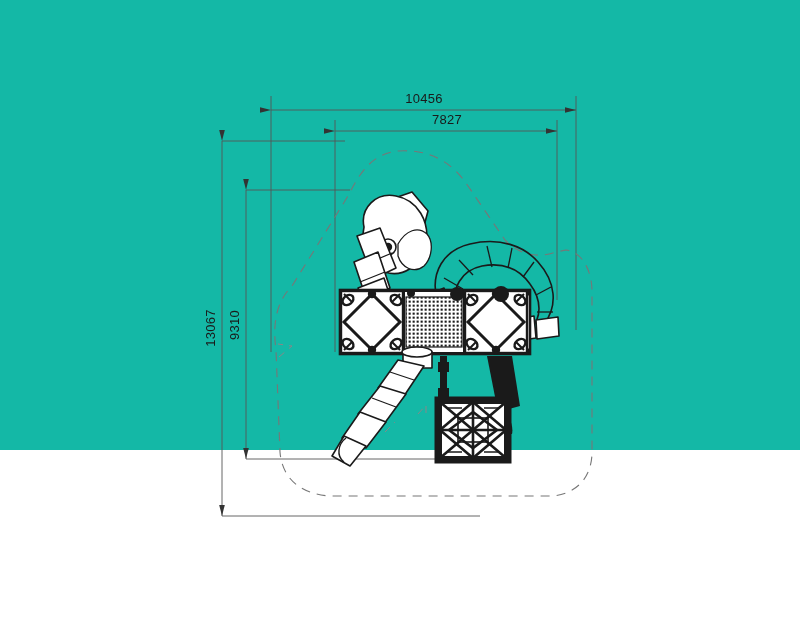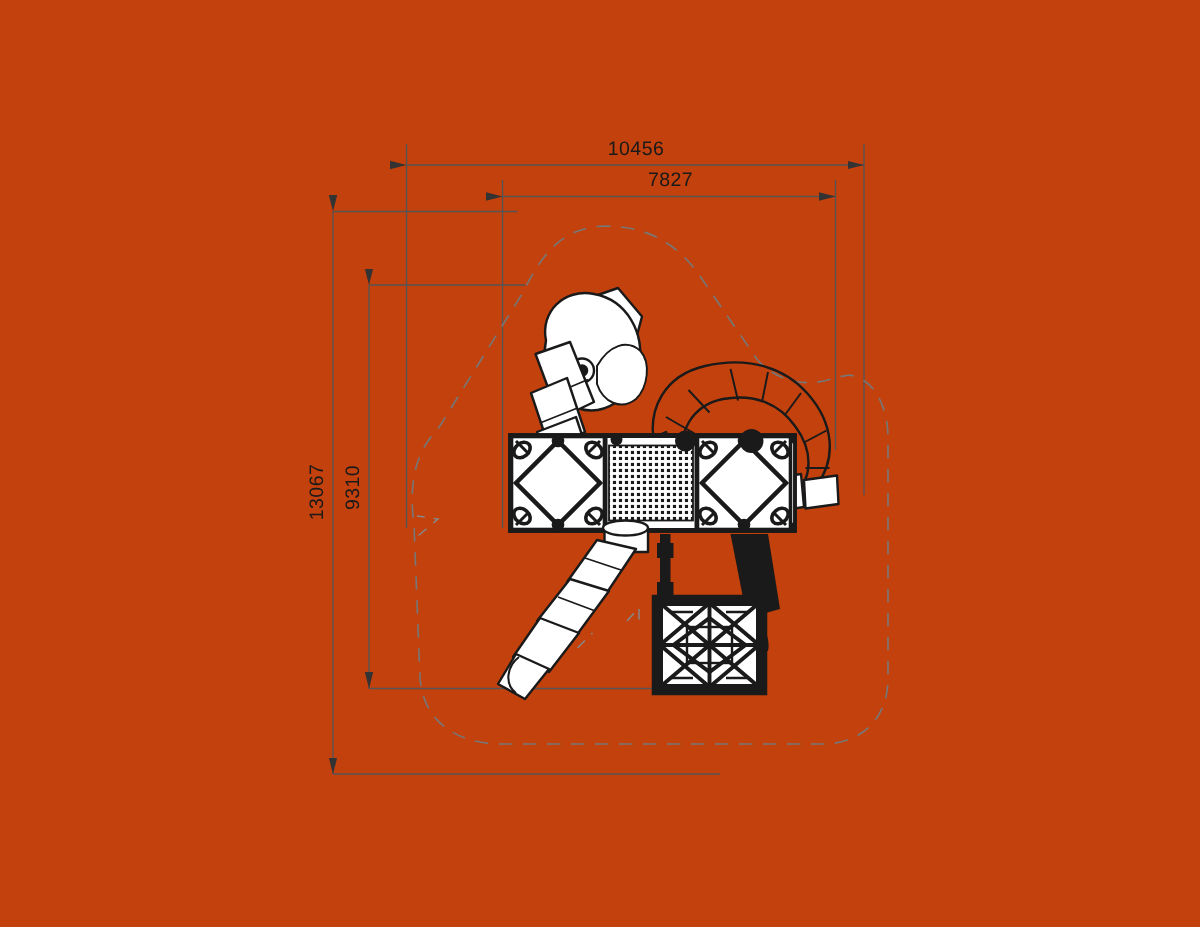--- a/index.html
+++ b/index.html
@@ -9,22 +9,22 @@
   }
   body {
     width: 800px;
     height: 618px;
     overflow: hidden;
     font-family: "Liberation Sans", sans-serif;
   }
   #drawing-root {
     position: relative;
     width: 800px;
-    height: 618px;
-    background: #c2410c;
+    height: 450px;
+    background: #14b8a6;
   }
   svg.cad {
     position: absolute;
     left: 0;
     top: 0;
     width: 800px;
     height: 618px;
     display: block;
   }
   .dim-text {

